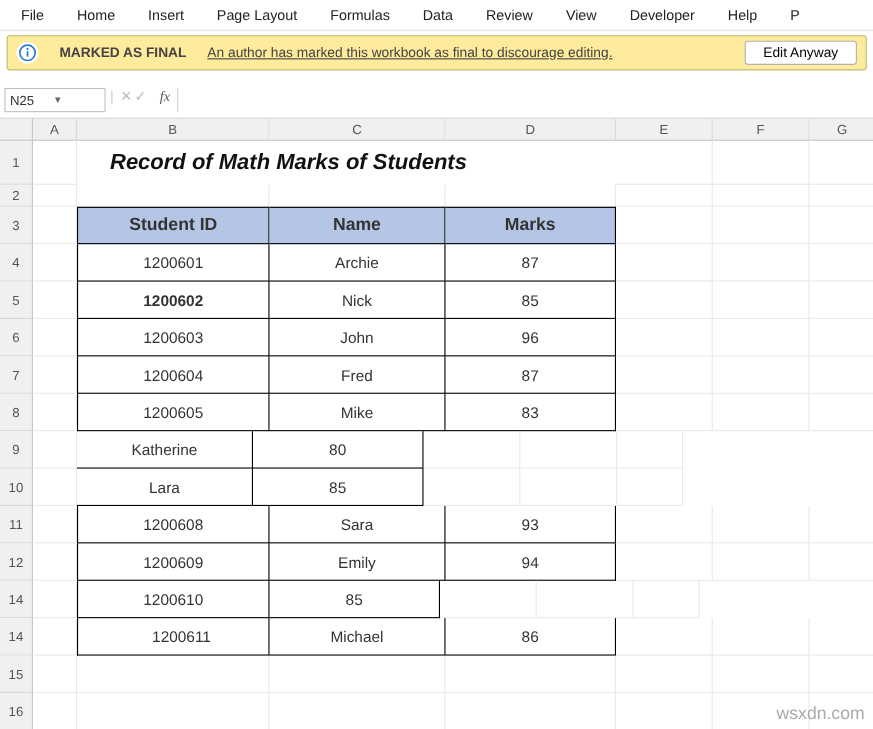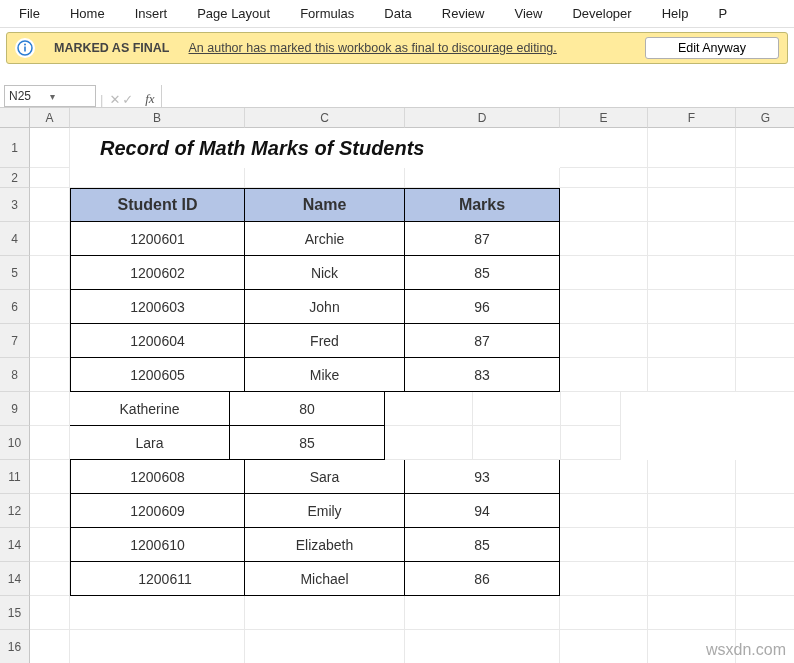--- a/index.html
+++ b/index.html
@@ -59,28 +59,28 @@
       color: #444;
       text-decoration: underline;
       font-size: 12.5px;
       cursor: pointer;
     }
     .info-spacer { flex: 1; }
     .btn-edit {
       background: #fff;
       border: 1px solid #b0b0b0;
       border-radius: 3px;
-      padding: 3px 32px;
+      padding: 3px 16px;
       font-size: 12.5px;
       cursor: pointer;
     }
     
     .fx-row {
       display: flex;
-      align-items: flex-end;
+      align-items: flex-start;
       height: 28px;
       border-bottom: 1px solid #d0d0d0;
       padding: 0 4px;
       margin-top: 16px;
     }
     .name-box {
       display: flex;
       align-items: center;
       width: 92px;
       height: 22px;
@@ -313,21 +313,21 @@
         <div class="cell cA" style="height: 34px; border-right: 1px solid rgb(232, 232, 232); border-bottom: 1px solid rgb(232, 232, 232); border-left: none; border-top: none; background: transparent; font-weight: normal;"></div>
         <div class="cell cB first" style="height: 34px;">1200601</div>
         <div class="cell cC" style="height: 34px;">Archie</div>
         <div class="cell cD" style="height: 34px;">87</div>
         <div class="cell cE" style="height: 34px; border-right: 1px solid rgb(232, 232, 232); border-bottom: 1px solid rgb(232, 232, 232); border-left: none; border-top: none; background: transparent; font-weight: normal;"></div>
         <div class="cell cF" style="height: 34px; border-right: 1px solid rgb(232, 232, 232); border-bottom: 1px solid rgb(232, 232, 232); border-left: none; border-top: none; background: transparent; font-weight: normal;"></div>
         <div class="cell cG" style="height: 34px; border-right: 1px solid rgb(232, 232, 232); border-bottom: 1px solid rgb(232, 232, 232); border-left: none; border-top: none; background: transparent; font-weight: normal;"></div>
       </div>
       <div class="row tbl" style="height: 34px;">
         <div class="cell cA" style="height: 34px; border-right: 1px solid rgb(232, 232, 232); border-bottom: 1px solid rgb(232, 232, 232); border-left: none; border-top: none; background: transparent; font-weight: normal;"></div>
-        <div class="cell cB first" style="height: 34px;">1200602</div>
+        <div class="cell cB first" style="height: 34px; font-weight: bold;">1200602</div>
         <div class="cell cC" style="height: 34px;">Nick</div>
         <div class="cell cD" style="height: 34px;">85</div>
         <div class="cell cE" style="height: 34px; border-right: 1px solid rgb(232, 232, 232); border-bottom: 1px solid rgb(232, 232, 232); border-left: none; border-top: none; background: transparent; font-weight: normal;"></div>
         <div class="cell cF" style="height: 34px; border-right: 1px solid rgb(232, 232, 232); border-bottom: 1px solid rgb(232, 232, 232); border-left: none; border-top: none; background: transparent; font-weight: normal;"></div>
         <div class="cell cG" style="height: 34px; border-right: 1px solid rgb(232, 232, 232); border-bottom: 1px solid rgb(232, 232, 232); border-left: none; border-top: none; background: transparent; font-weight: normal;"></div>
       </div>
       <div class="row tbl" style="height: 34px;">
         <div class="cell cA" style="height: 34px; border-right: 1px solid rgb(232, 232, 232); border-bottom: 1px solid rgb(232, 232, 232); border-left: none; border-top: none; background: transparent; font-weight: normal;"></div>
         <div class="cell cB first" style="height: 34px;">1200603</div>
         <div class="cell cC" style="height: 34px;">John</div>
@@ -384,21 +384,20 @@
         <div class="cell cB first" style="height: 34px;">1200609</div>
         <div class="cell cC" style="height: 34px;">Emily</div>
         <div class="cell cD" style="height: 34px;">94</div>
         <div class="cell cE" style="height: 34px; border-right: 1px solid rgb(232, 232, 232); border-bottom: 1px solid rgb(232, 232, 232); border-left: none; border-top: none; background: transparent; font-weight: normal;"></div>
         <div class="cell cF" style="height: 34px; border-right: 1px solid rgb(232, 232, 232); border-bottom: 1px solid rgb(232, 232, 232); border-left: none; border-top: none; background: transparent; font-weight: normal;"></div>
         <div class="cell cG" style="height: 34px; border-right: 1px solid rgb(232, 232, 232); border-bottom: 1px solid rgb(232, 232, 232); border-left: none; border-top: none; background: transparent; font-weight: normal;"></div>
       </div>
       <div class="row tbl" style="height: 34px;">
         <div class="cell cA" style="height: 34px; border-right: 1px solid rgb(232, 232, 232); border-bottom: 1px solid rgb(232, 232, 232); border-left: none; border-top: none; background: transparent; font-weight: normal;"></div>
         <div class="cell cB first" style="height: 34px;">1200610</div>
-        <div class="cell cC" style="height: 34px;">Elizabeth</div>
         <div class="cell cD" style="height: 34px;">85</div>
         <div class="cell cE" style="height: 34px; border-right: 1px solid rgb(232, 232, 232); border-bottom: 1px solid rgb(232, 232, 232); border-left: none; border-top: none; background: transparent; font-weight: normal;"></div>
         <div class="cell cF" style="height: 34px; border-right: 1px solid rgb(232, 232, 232); border-bottom: 1px solid rgb(232, 232, 232); border-left: none; border-top: none; background: transparent; font-weight: normal;"></div>
         <div class="cell cG" style="height: 34px; border-right: 1px solid rgb(232, 232, 232); border-bottom: 1px solid rgb(232, 232, 232); border-left: none; border-top: none; background: transparent; font-weight: normal;"></div>
       </div>
       <div class="row tbl" style="height: 34px;">
         <div class="cell cA" style="height: 34px; border-right: 1px solid rgb(232, 232, 232); border-bottom: 1px solid rgb(232, 232, 232); border-left: none; border-top: none; background: transparent; font-weight: normal;"></div>
         <div class="cell cB first" style="height: 34px; padding-left: 21px;">1200611</div>
         <div class="cell cC" style="height: 34px;">Michael</div>
         <div class="cell cD" style="height: 34px;">86</div>

